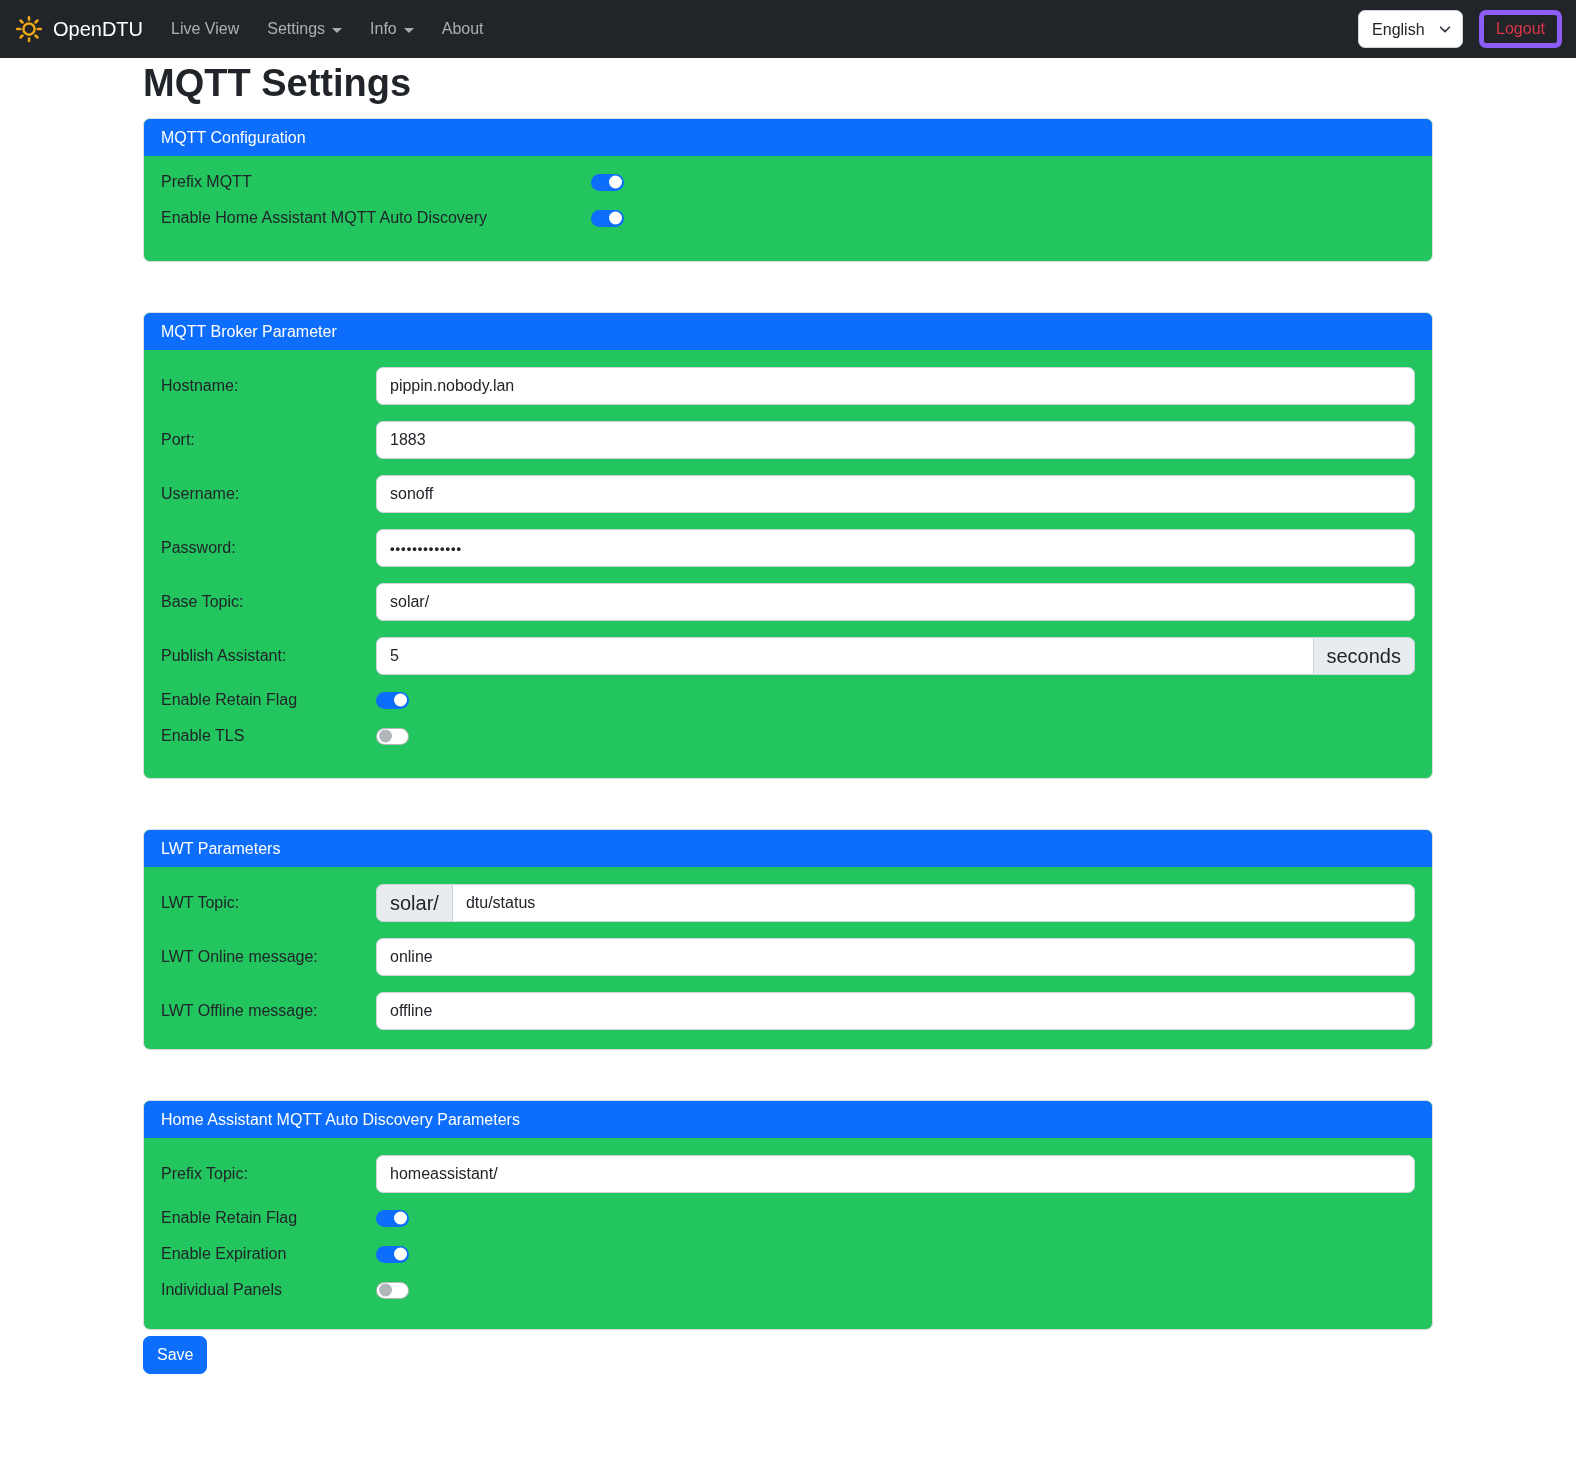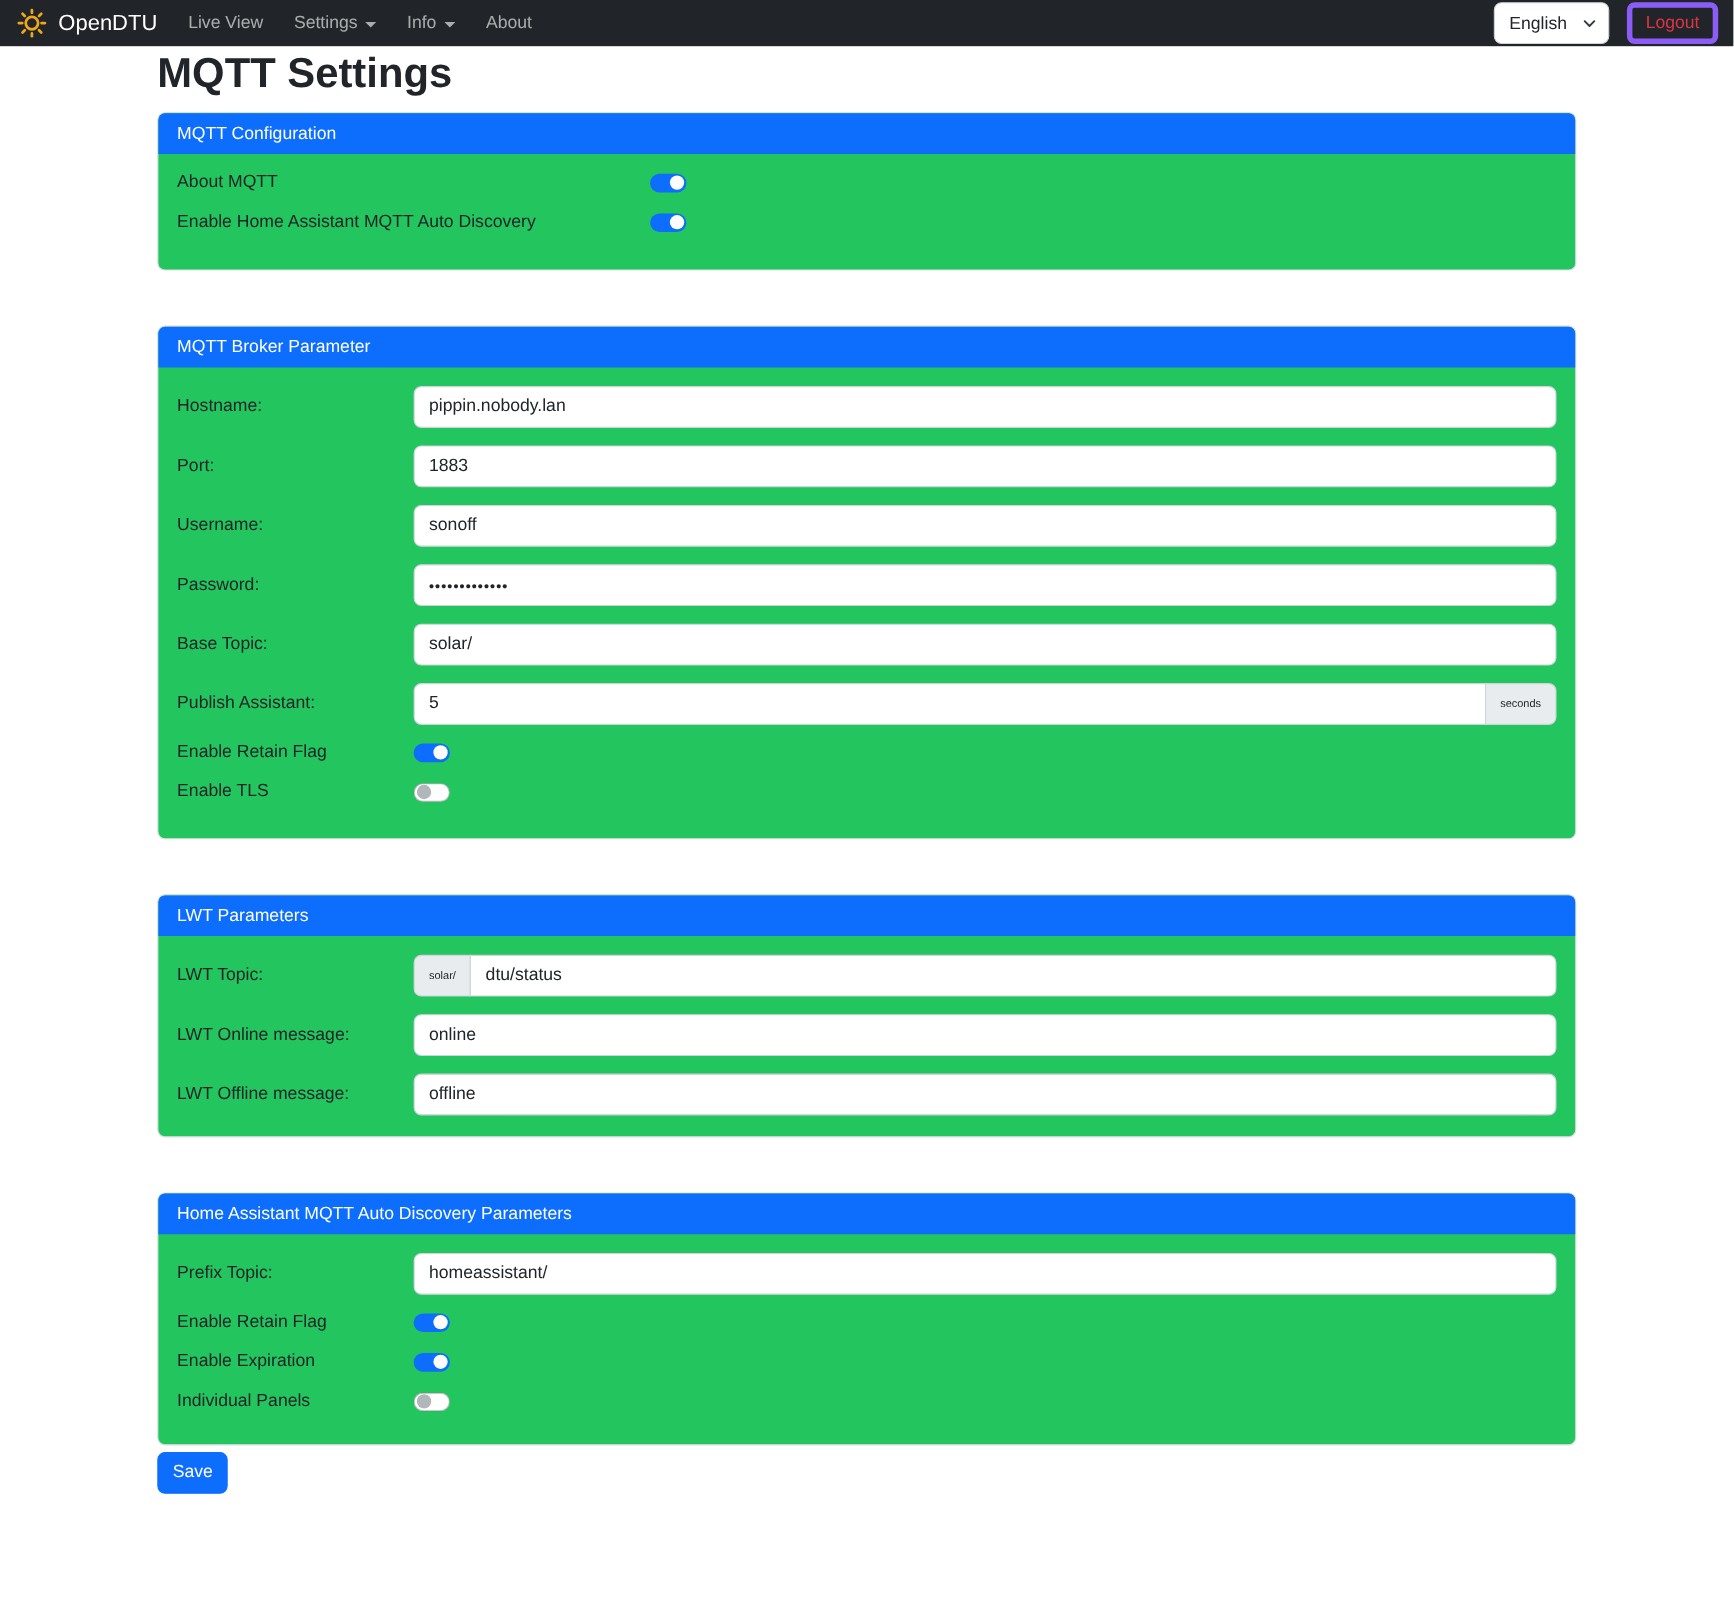--- a/index.html
+++ b/index.html
@@ -7,21 +7,21 @@
   body {
     font-family: "Liberation Sans", sans-serif;
     color: #212529;
     font-size: 16px;
     width: 1576px;
   }
 
   
   .navbar {
     background: #212529;
-    height: 42px;
+    height: 58px;
     display: flex;
     align-items: center;
     justify-content: space-between;
     padding: 0 14px;
   }
   .nav-left { display: flex; align-items: center; }
   .brand {
     display: flex; align-items: center; gap: 9px;
     color: #fff; font-size: 20px; text-decoration: none; cursor: pointer;
   }
@@ -122,21 +122,21 @@
     outline: none;
     background: #fff;
   }
   .input-group { display: flex; width: 100%; }
   .input-group .form-control { border-radius: 0 7px 7px 0; margin-left: -1px; }
   .input-group .form-control.first { border-radius: 7px 0 0 7px; margin-left: 0; }
   .addon {
     background: #e9ecef;
     border: 1px solid #ced4da;
     padding: 6px 13px;
-    font-size: 10px;
+    font-size: 20px;
     color: #212529;
     display: flex; align-items: center;
     white-space: nowrap;
   }
   .addon.prefix { border-radius: 7px 0 0 7px; }
   .addon.suffix { border-radius: 0 7px 7px 0; margin-left: -1px; }
 
   
   .switch {
     width: 33px; height: 17px;
@@ -226,21 +226,21 @@
 </nav>
 
 <main class="container">
   <h1 class="page-title">MQTT Settings</h1>
 
   
   <section class="card">
     <div class="card-header">MQTT Configuration</div>
     <div class="card-body" style="padding-bottom: 34px;">
       <div class="form-row sw">
-        <div class="flabel w4">About MQTT</div>
+        <div class="flabel w4">Prefix MQTT</div>
         <div class="fcontrol">
           <div class="switch on"></div>
         </div>
       </div>
       <div class="form-row" style="margin-bottom: 0;">
         <div class="flabel w4">Enable Home Assistant MQTT Auto Discovery</div>
         <div class="fcontrol">
           <div class="switch on"></div>
         </div>
       </div>

